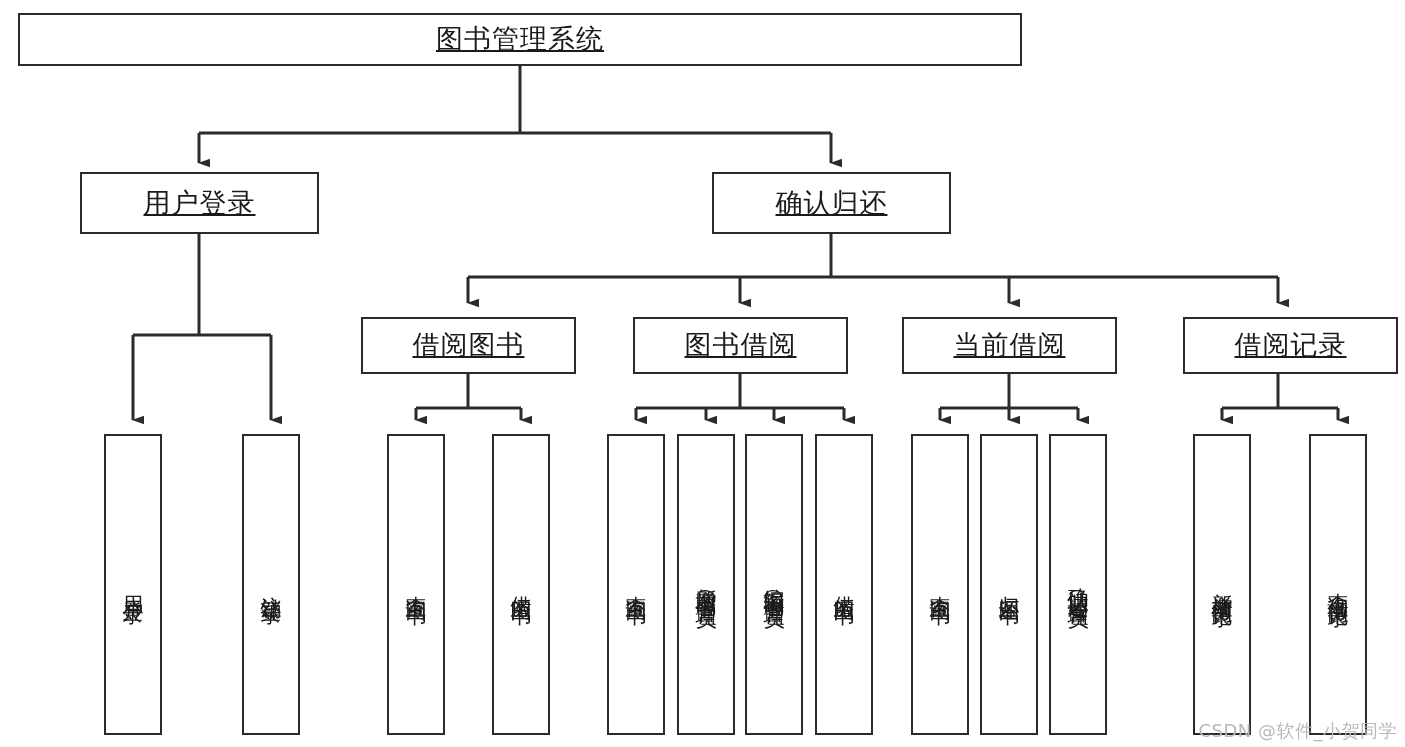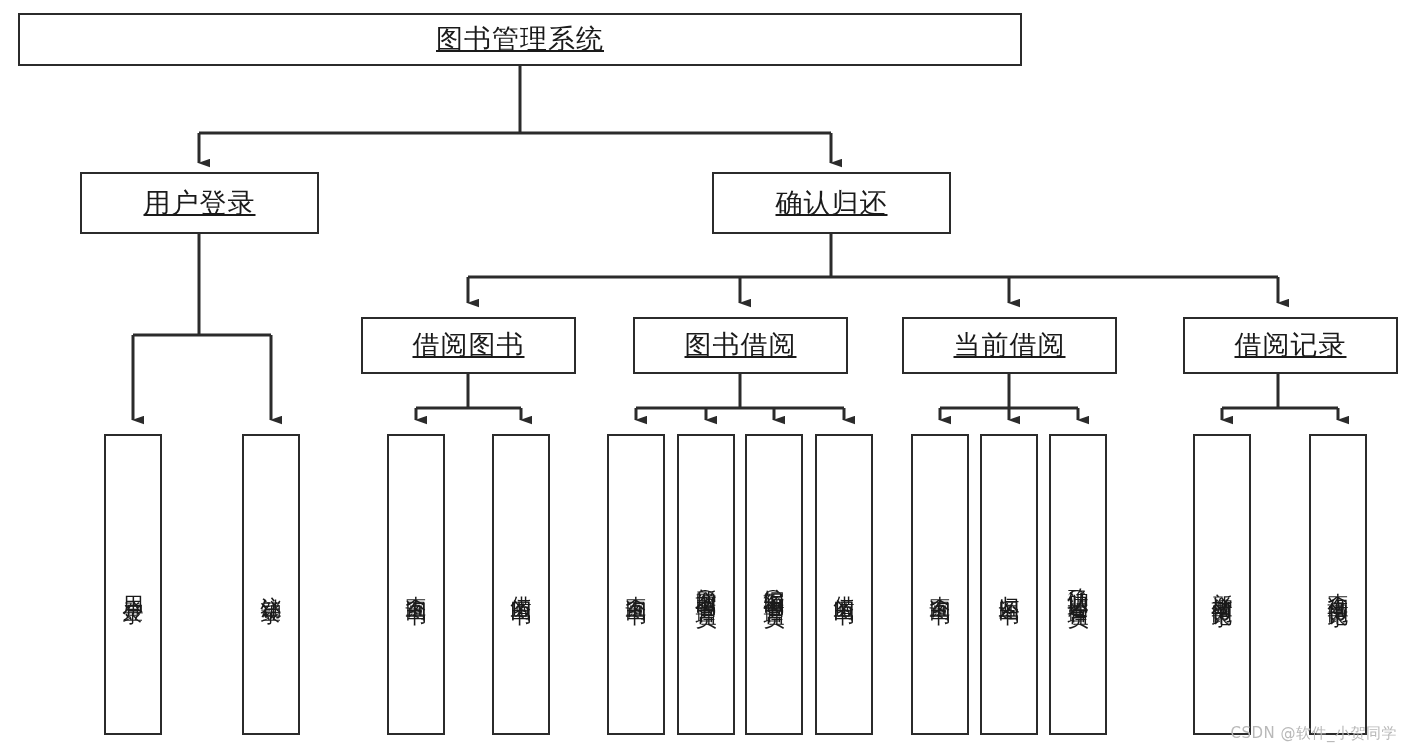--- a/index.html
+++ b/index.html
@@ -49,21 +49,21 @@
   }
   .node.vert .txt {
     writing-mode: vertical-rl;
     text-orientation: upright;
     white-space: nowrap;
   }
   #watermark {
     position: absolute;
     right: 8px;
     bottom: 4px;
-    font-size: 15px;
+    font-size: 18px;
     color: #b9b9b9;
     letter-spacing: 0.5px;
     white-space: nowrap;
     font-family: "DejaVu Sans", "Liberation Sans", sans-serif;
   }
 </style>
 </head>
 <body>
 
 <div id="canvas">

